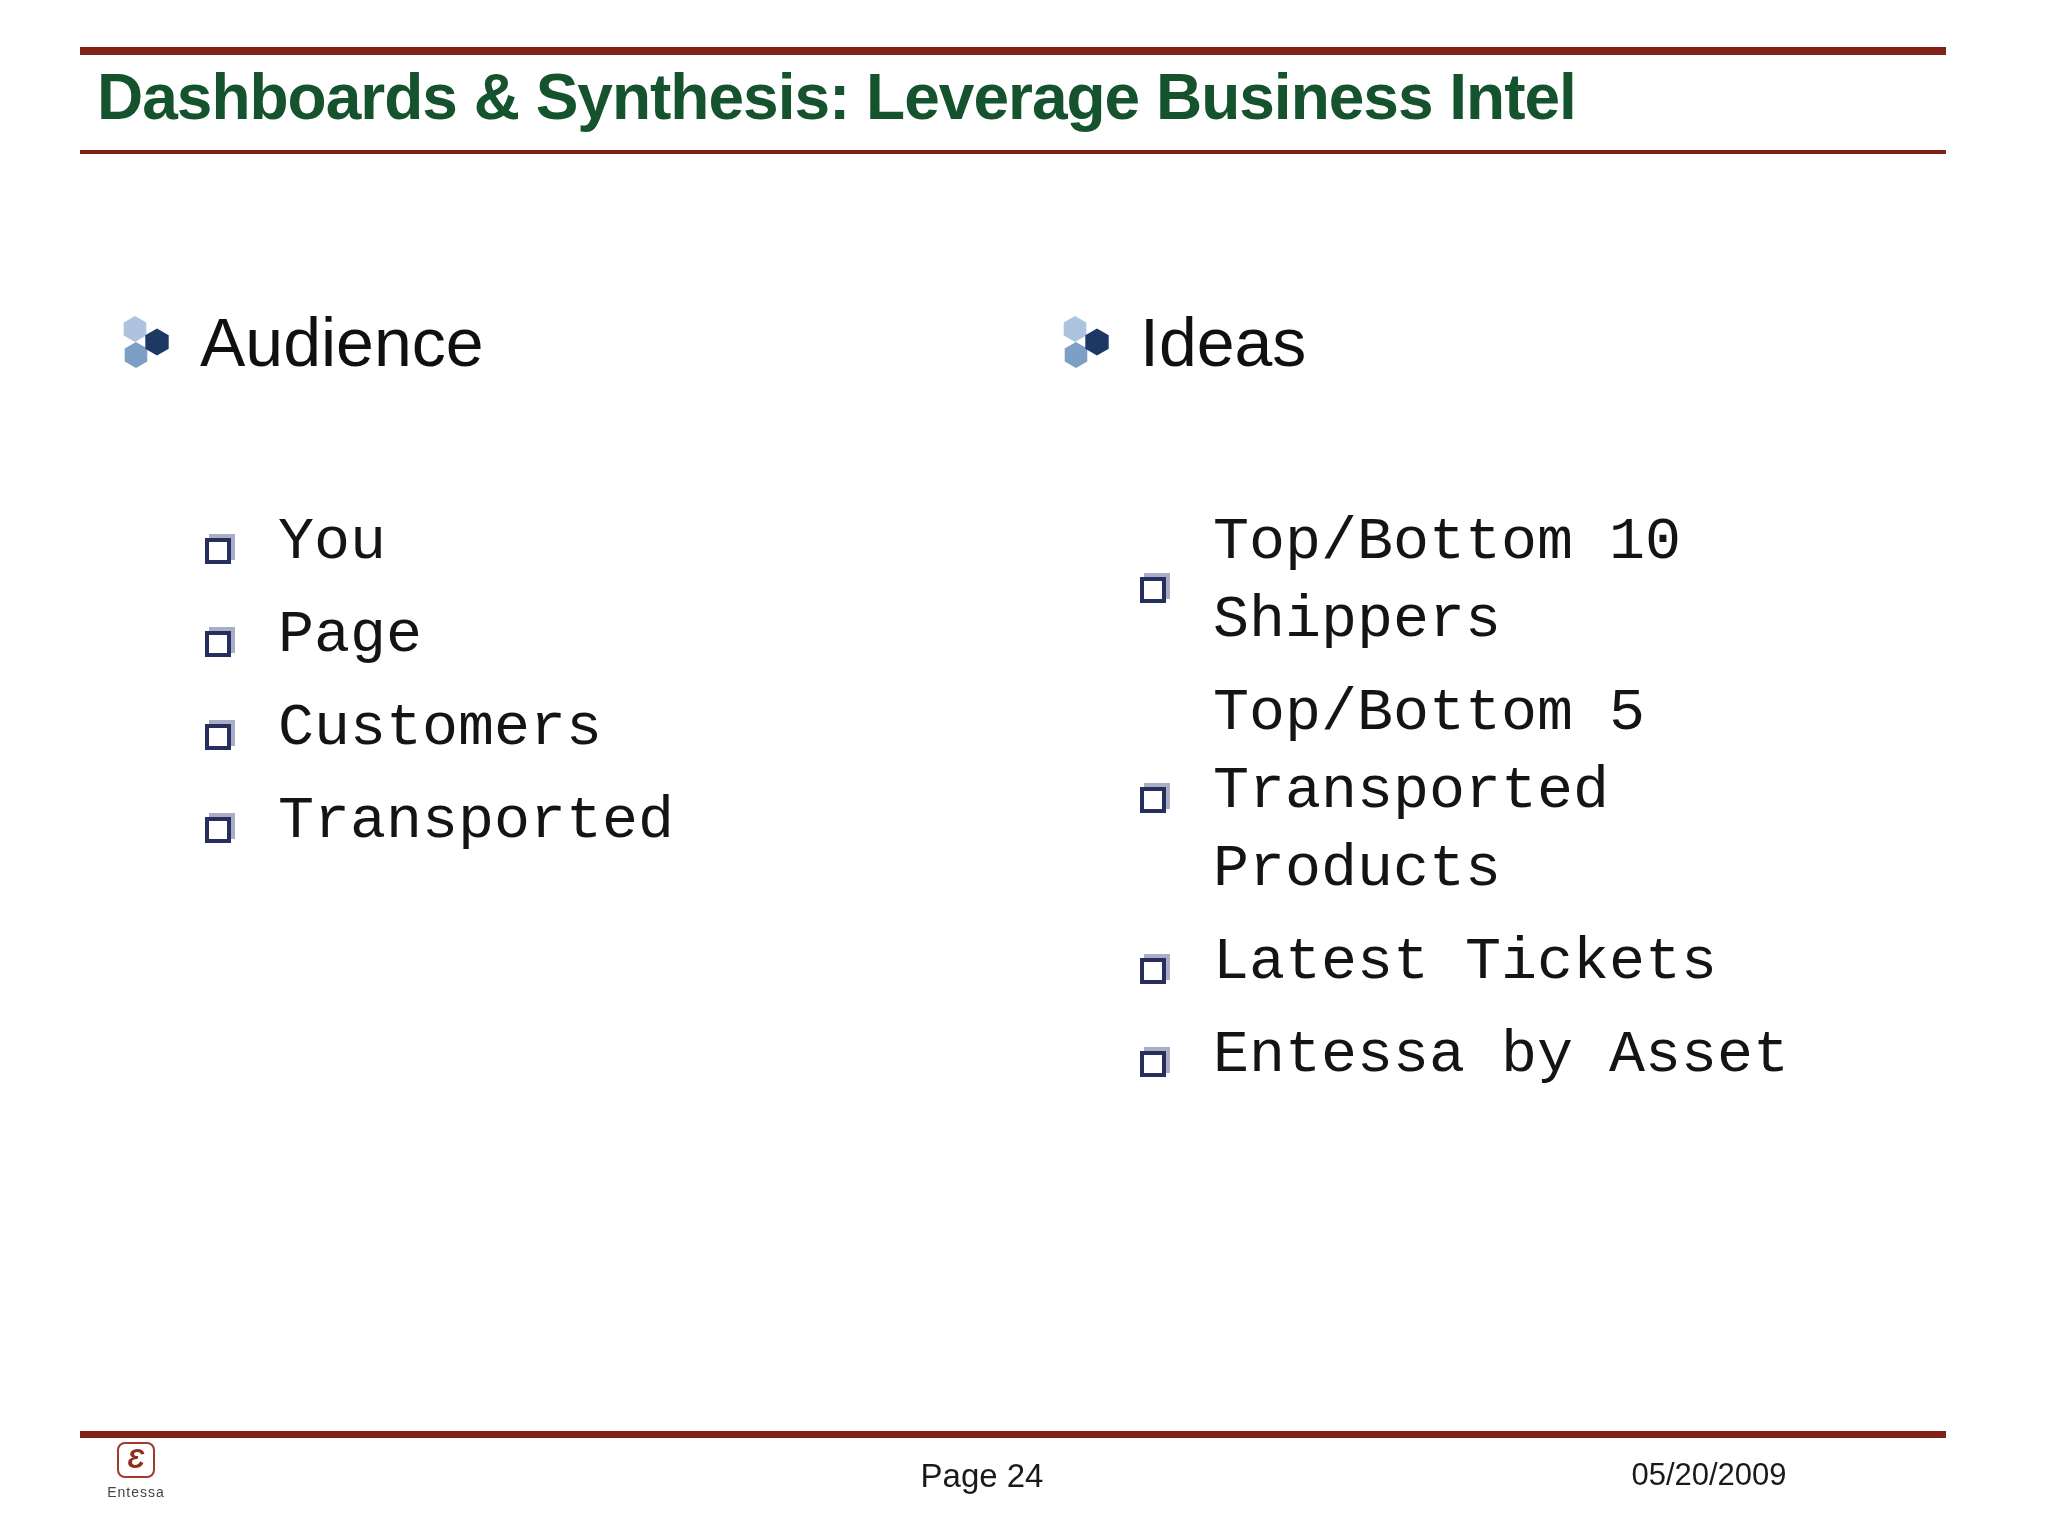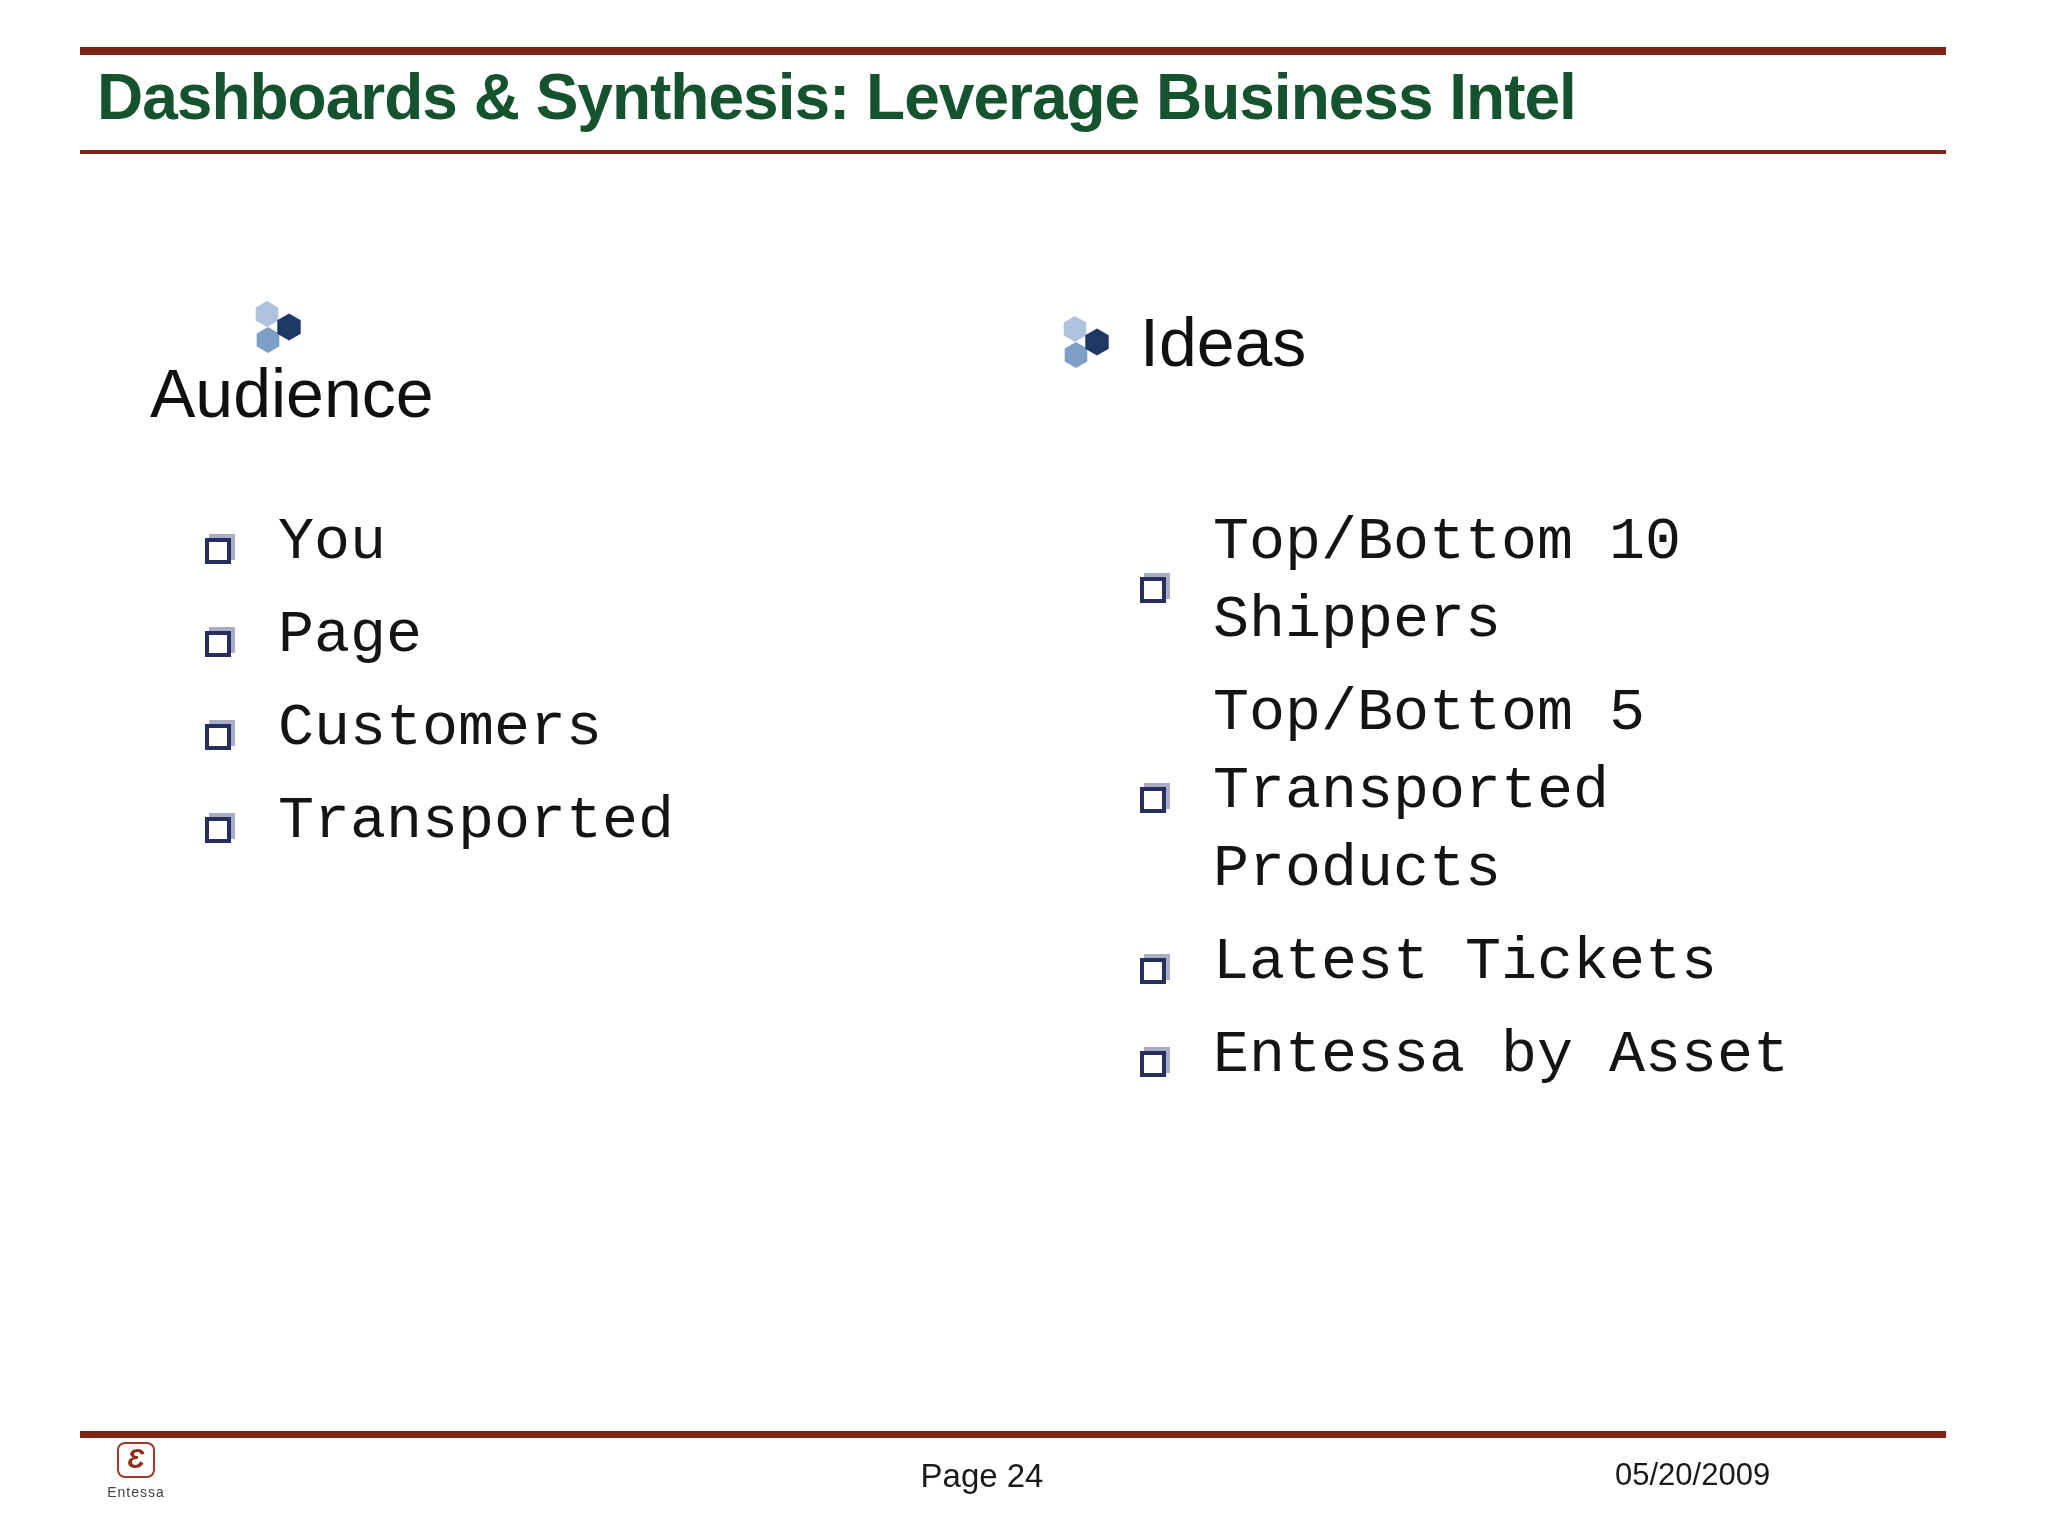--- a/index.html
+++ b/index.html
@@ -18,21 +18,21 @@
   .title{
     position:absolute;left:97px;top:60px;
     font-size:64px;font-weight:bold;letter-spacing:-1px;
     color:#14532d;white-space:nowrap;
   }
   
   .section-heading{
     position:absolute;top:300px;height:84px;
     display:flex;align-items:center;
   }
-  .section-heading.left{left:120px;flex-direction:column;}
+  .section-heading.left{left:120px;}
   .section-heading.right{left:1060px;}
   .hex-icon{width:50px;height:54px;flex:0 0 auto;}
   .heading-text{
     margin-left:30px;font-size:68px;color:#101010;white-space:nowrap;
   }
   
   .bullet-list{position:absolute;top:503px;}
   .bullet-list.left{left:205px;width:700px;}
   .bullet-list.right{left:1140px;width:672px;}
   .bullet-item{display:flex;align-items:center;margin-bottom:15px;font-family:Liberation Mono, monospace;}
@@ -64,22 +64,22 @@
     color:#8E2F1D;line-height:1;transform:translateY(-1px);
   }
   .logo-label{
     margin-top:6px;font-size:14px;color:#444444;letter-spacing:1px;white-space:nowrap;
   }
   .page-label{
     position:absolute;left:782px;top:1457px;width:400px;
     text-align:center;font-size:33px;color:#1a1a1a;
   }
   .footer-date{
-    position:absolute;left:1615px;top:1457px;width:300px;
-    text-align:left;font-size:31px;color:#1a1a1a;
+    position:absolute;left:1559px;top:1457px;width:300px;
+    text-align:center;font-size:31px;color:#1a1a1a;
   }
 </style>
 </head>
 <body>
 
 <div class="slide">
 
   <div class="rule rule-top"></div>
   <div class="title">Dashboards &amp; Synthesis: Leverage Business Intel</div>
   <div class="rule rule-under-title"></div>

